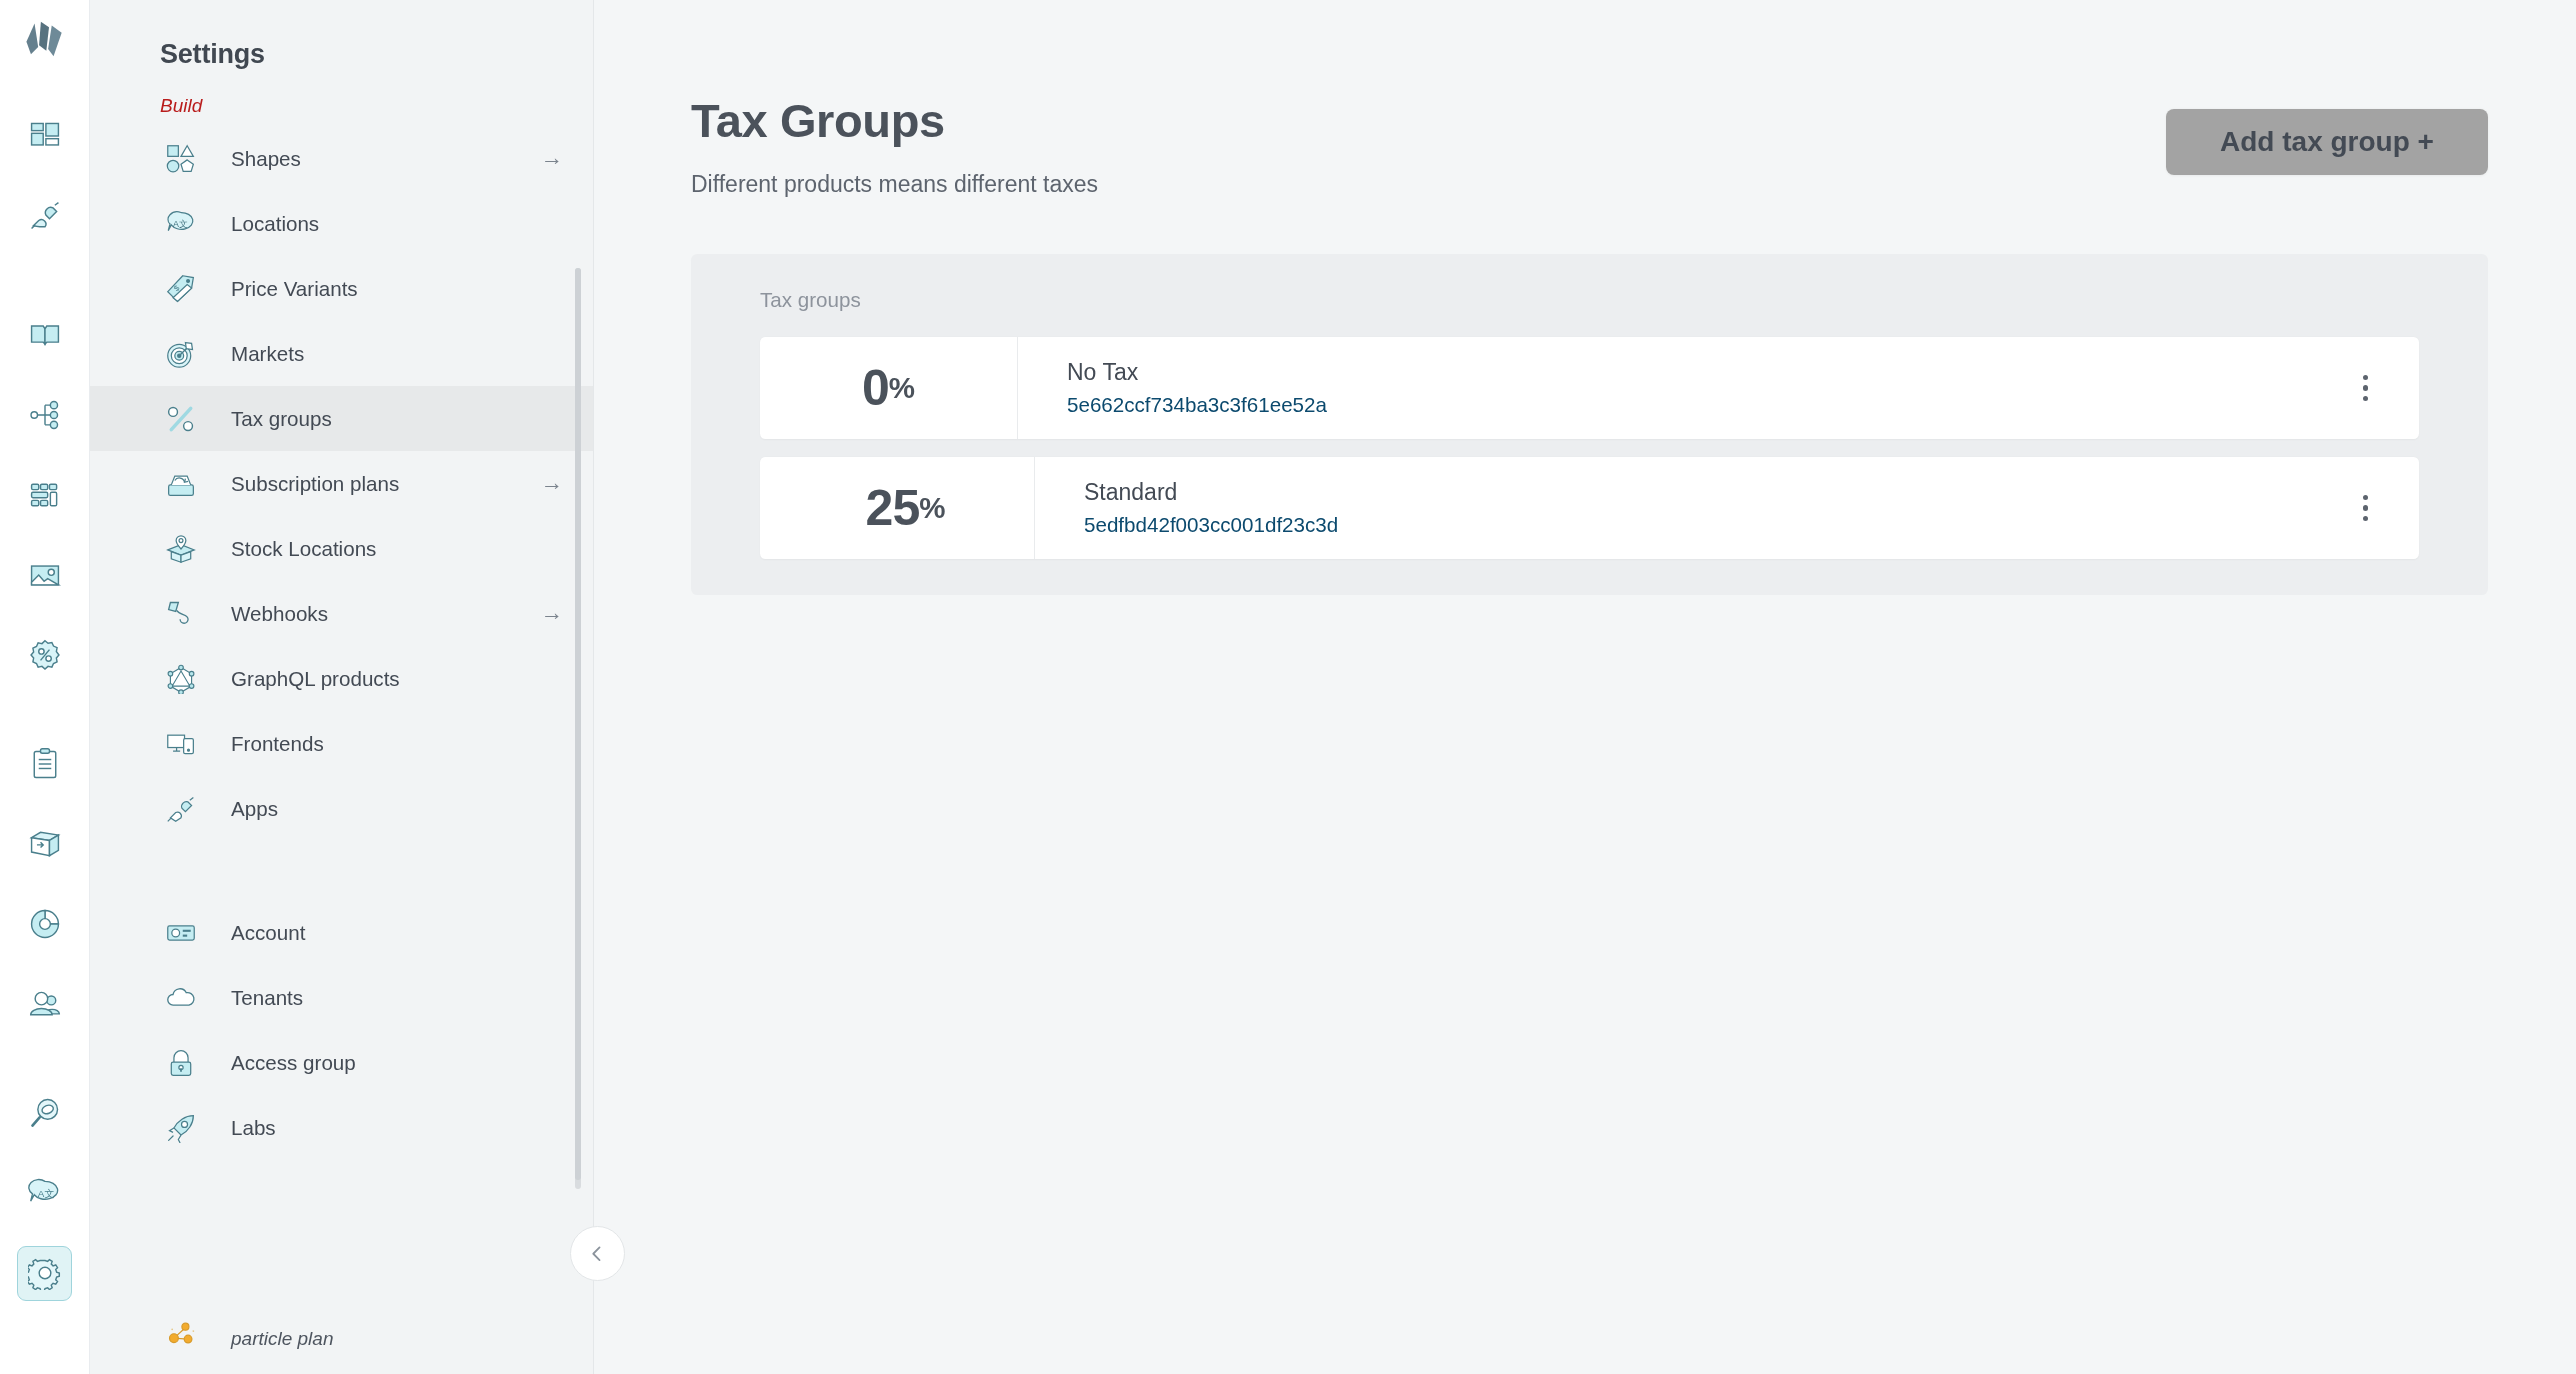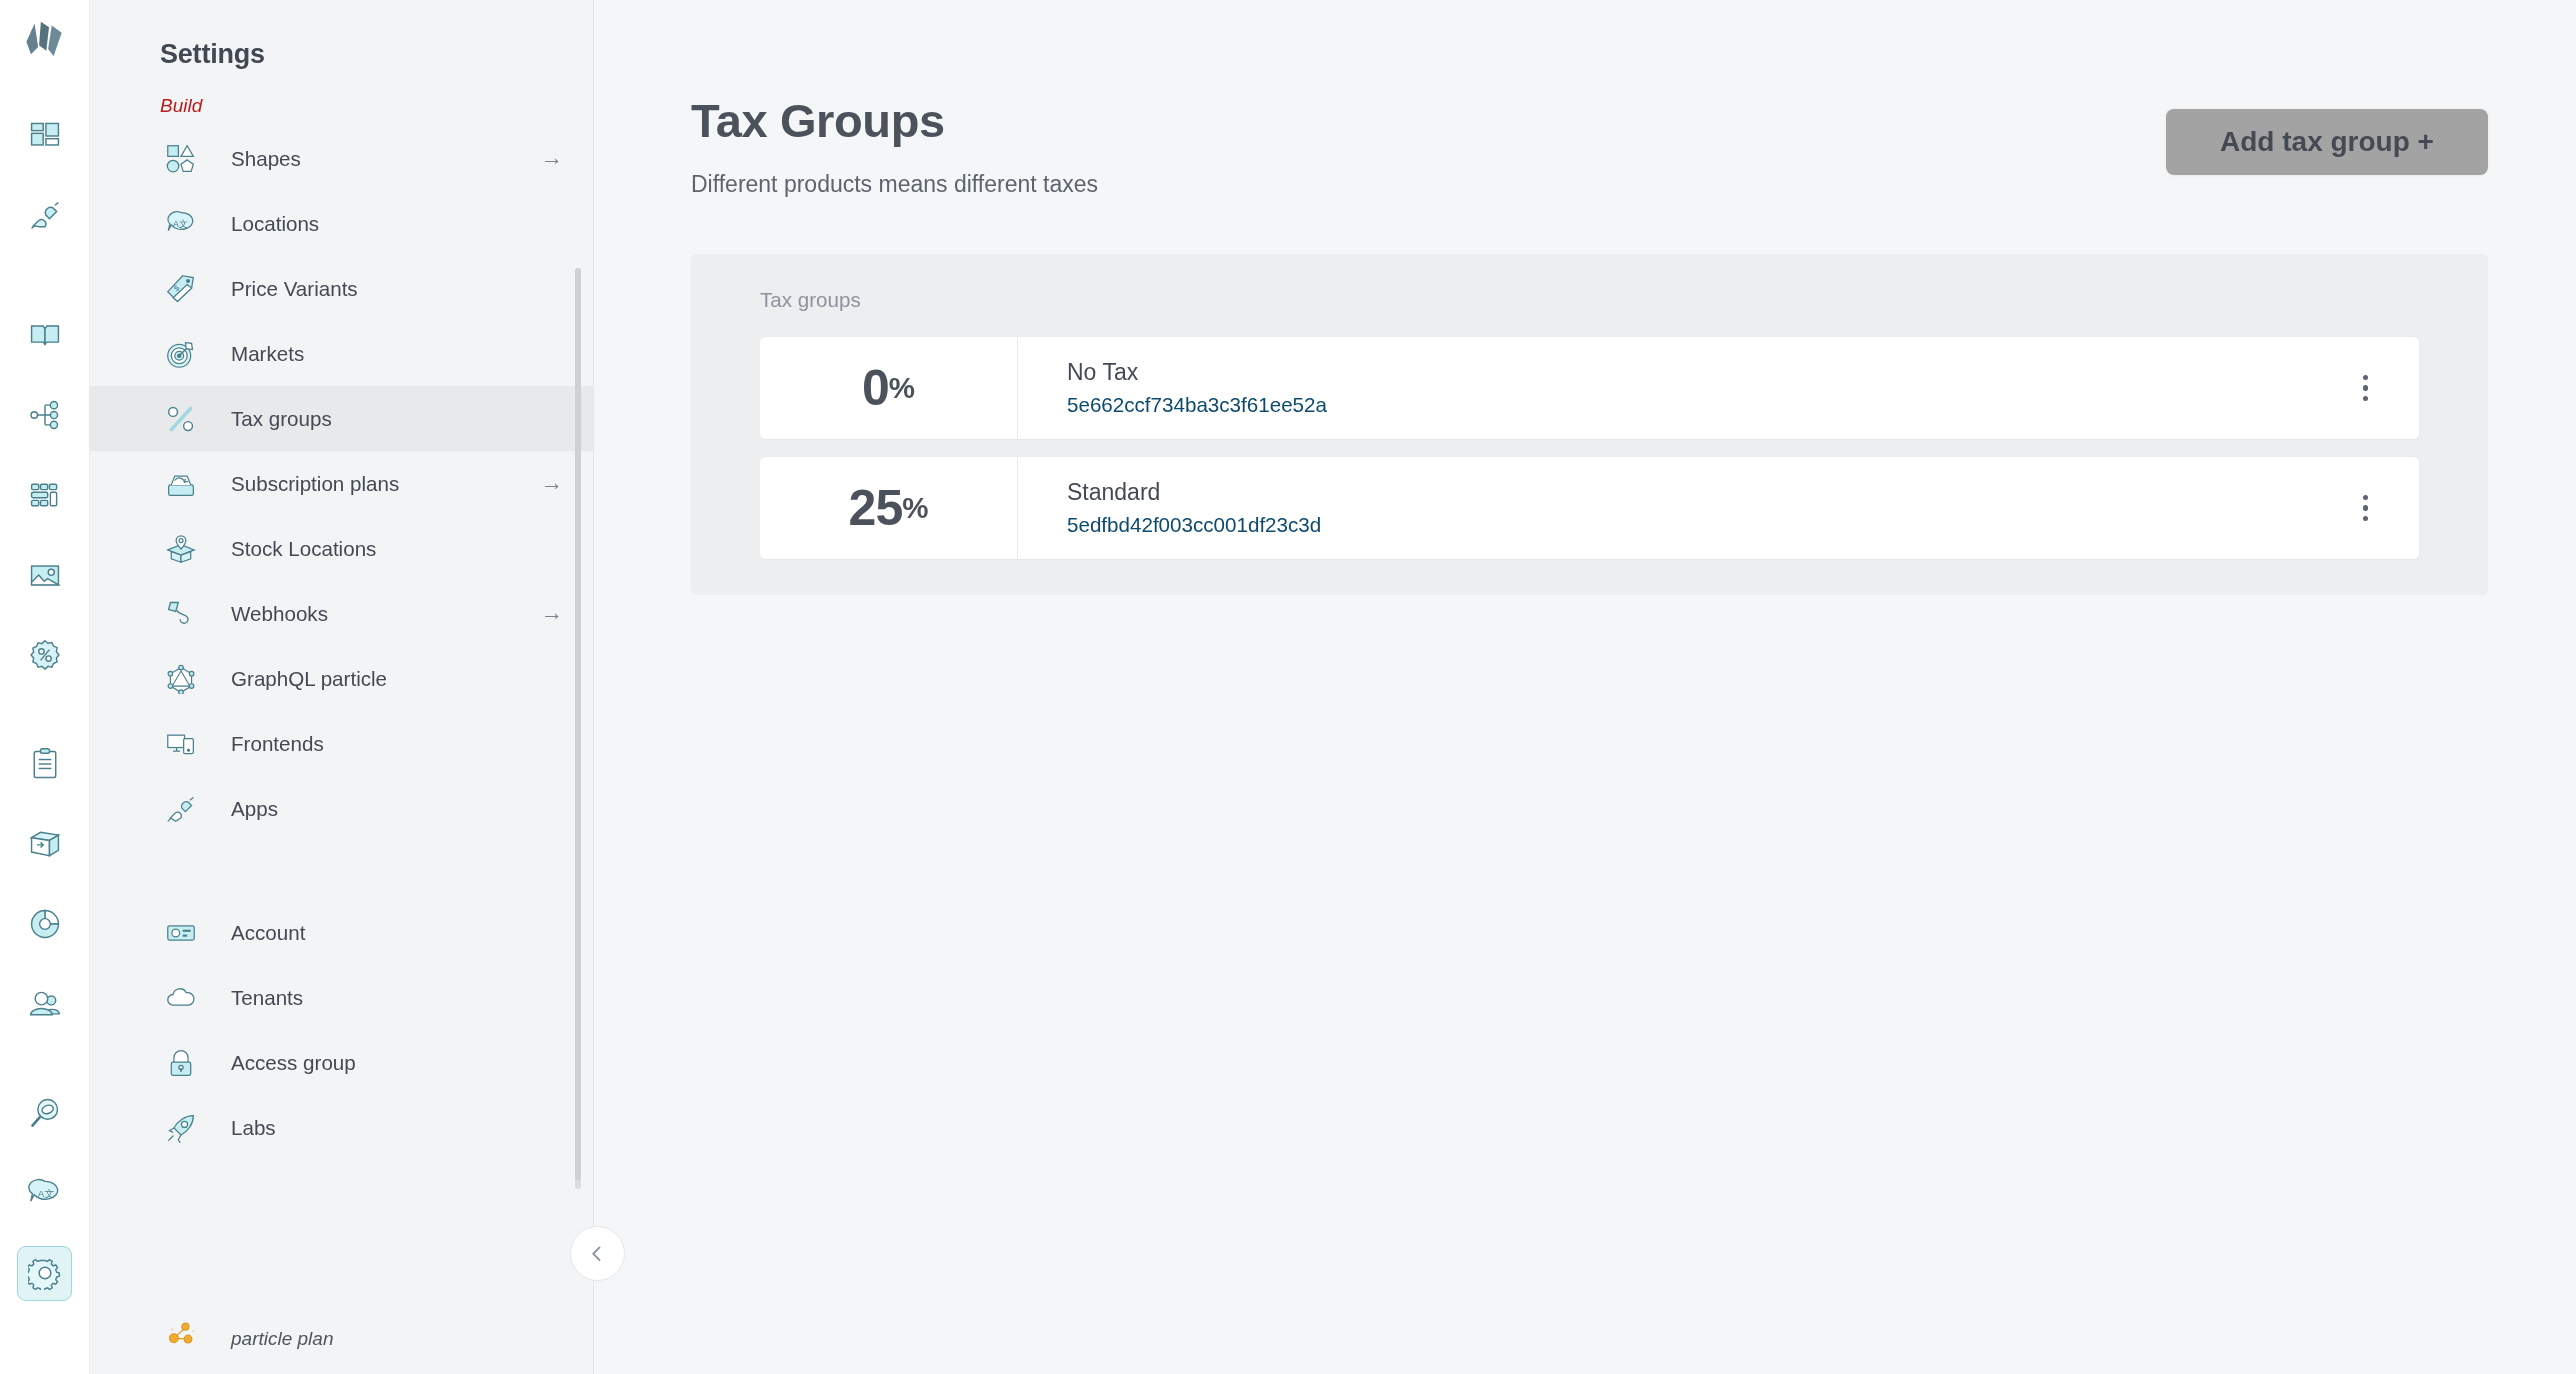--- a/index.html
+++ b/index.html
@@ -144,21 +144,21 @@
     font-size: 20.6px; color: #8d939c; margin-bottom: 25px;
   }
   .tax-card {
     display: flex; align-items: stretch;
     background: #ffffff;
     border-radius: 5.4px;
     height: 102px;
     margin-bottom: 18px;
     box-shadow: 0 0.9px 1.8px rgba(0,0,0,0.04);
   }
-  .tax-card:last-child { margin-bottom: 0; }
+  .tax-card:last-child { margin-bottom: 0; padding-left: 17px; }
   .rate-cell {
     width: 258px; flex: 0 0 258px;
     display: flex; align-items: center; justify-content: center;
     border-right: 0.9px solid #e9ebed;
   }
   .rate-num {
     font-size: 50px; font-weight: bold; color: #4b525b;
     letter-spacing: -0.9px;
   }
   .rate-pct {
@@ -437,21 +437,21 @@
             <path d="M17 4 L29 11 V25 L17 32 L5 25 V11 Z" fill="#fff"></path>
             <path d="M17 8 L27 25 H7 Z" fill="#fff"></path>
             <circle cx="17" cy="4" r="2.6" fill="#b6e6ec"></circle>
             <circle cx="29" cy="11" r="2.6" fill="#b6e6ec"></circle>
             <circle cx="29" cy="25" r="2.6" fill="#b6e6ec"></circle>
             <circle cx="17" cy="32" r="2.6" fill="#b6e6ec"></circle>
             <circle cx="5" cy="25" r="2.6" fill="#b6e6ec"></circle>
             <circle cx="5" cy="11" r="2.6" fill="#b6e6ec"></circle>
           </svg>
         </span>
-        <span class="nav-label">GraphQL particle</span>
+        <span class="nav-label">GraphQL products</span>
       </li>
 
       <li class="nav-item">
         <span class="nav-icon">
           <svg width="30" height="30" viewBox="0 0 34 34" fill="none" stroke="#4a7f8c" stroke-width="1.4">
             <rect x="2" y="7" width="19" height="14" fill="#fff"></rect>
             <path d="M8 25 h8 M12 21 v4"></path>
             <rect x="20" y="11" width="11" height="17" rx="1.6" fill="#fff"></rect>
             <circle cx="25.5" cy="24" r="1.1" fill="#4a7f8c"></circle>
           </svg>

